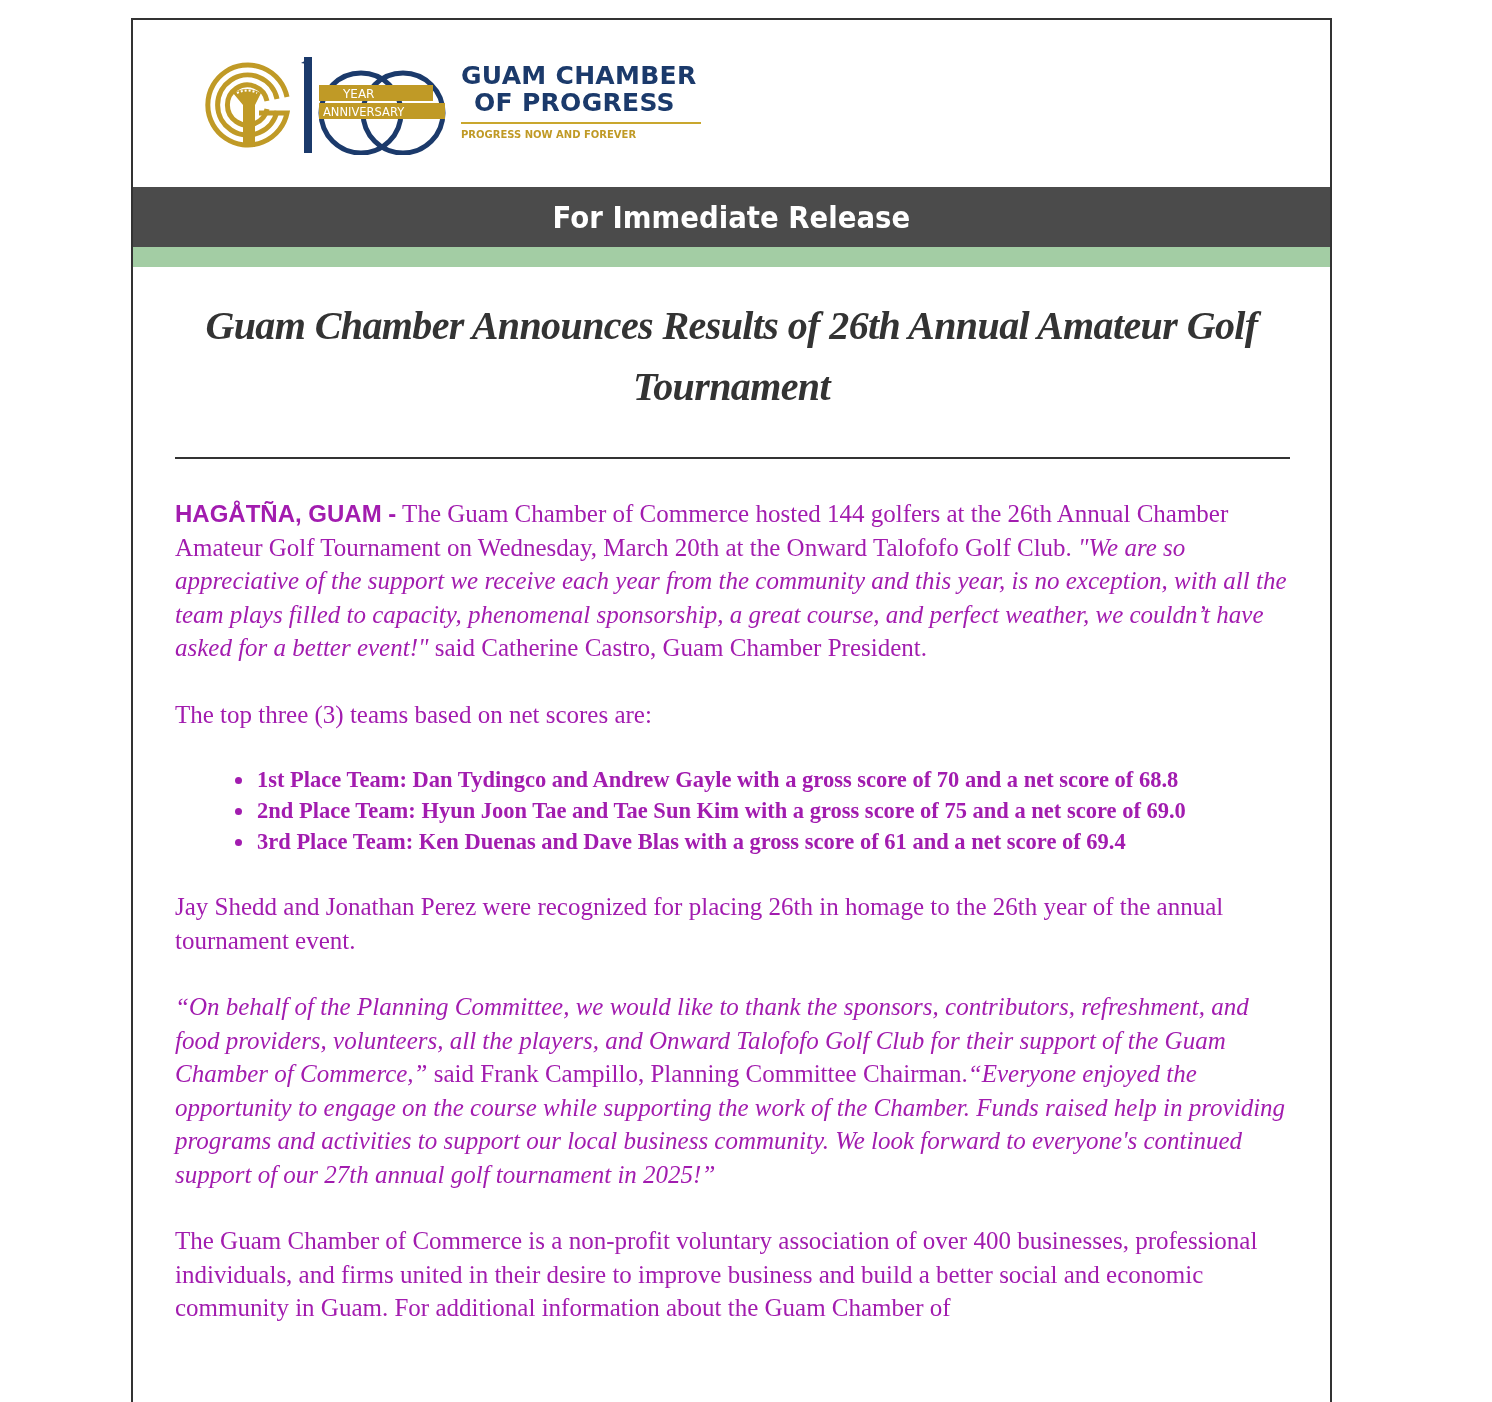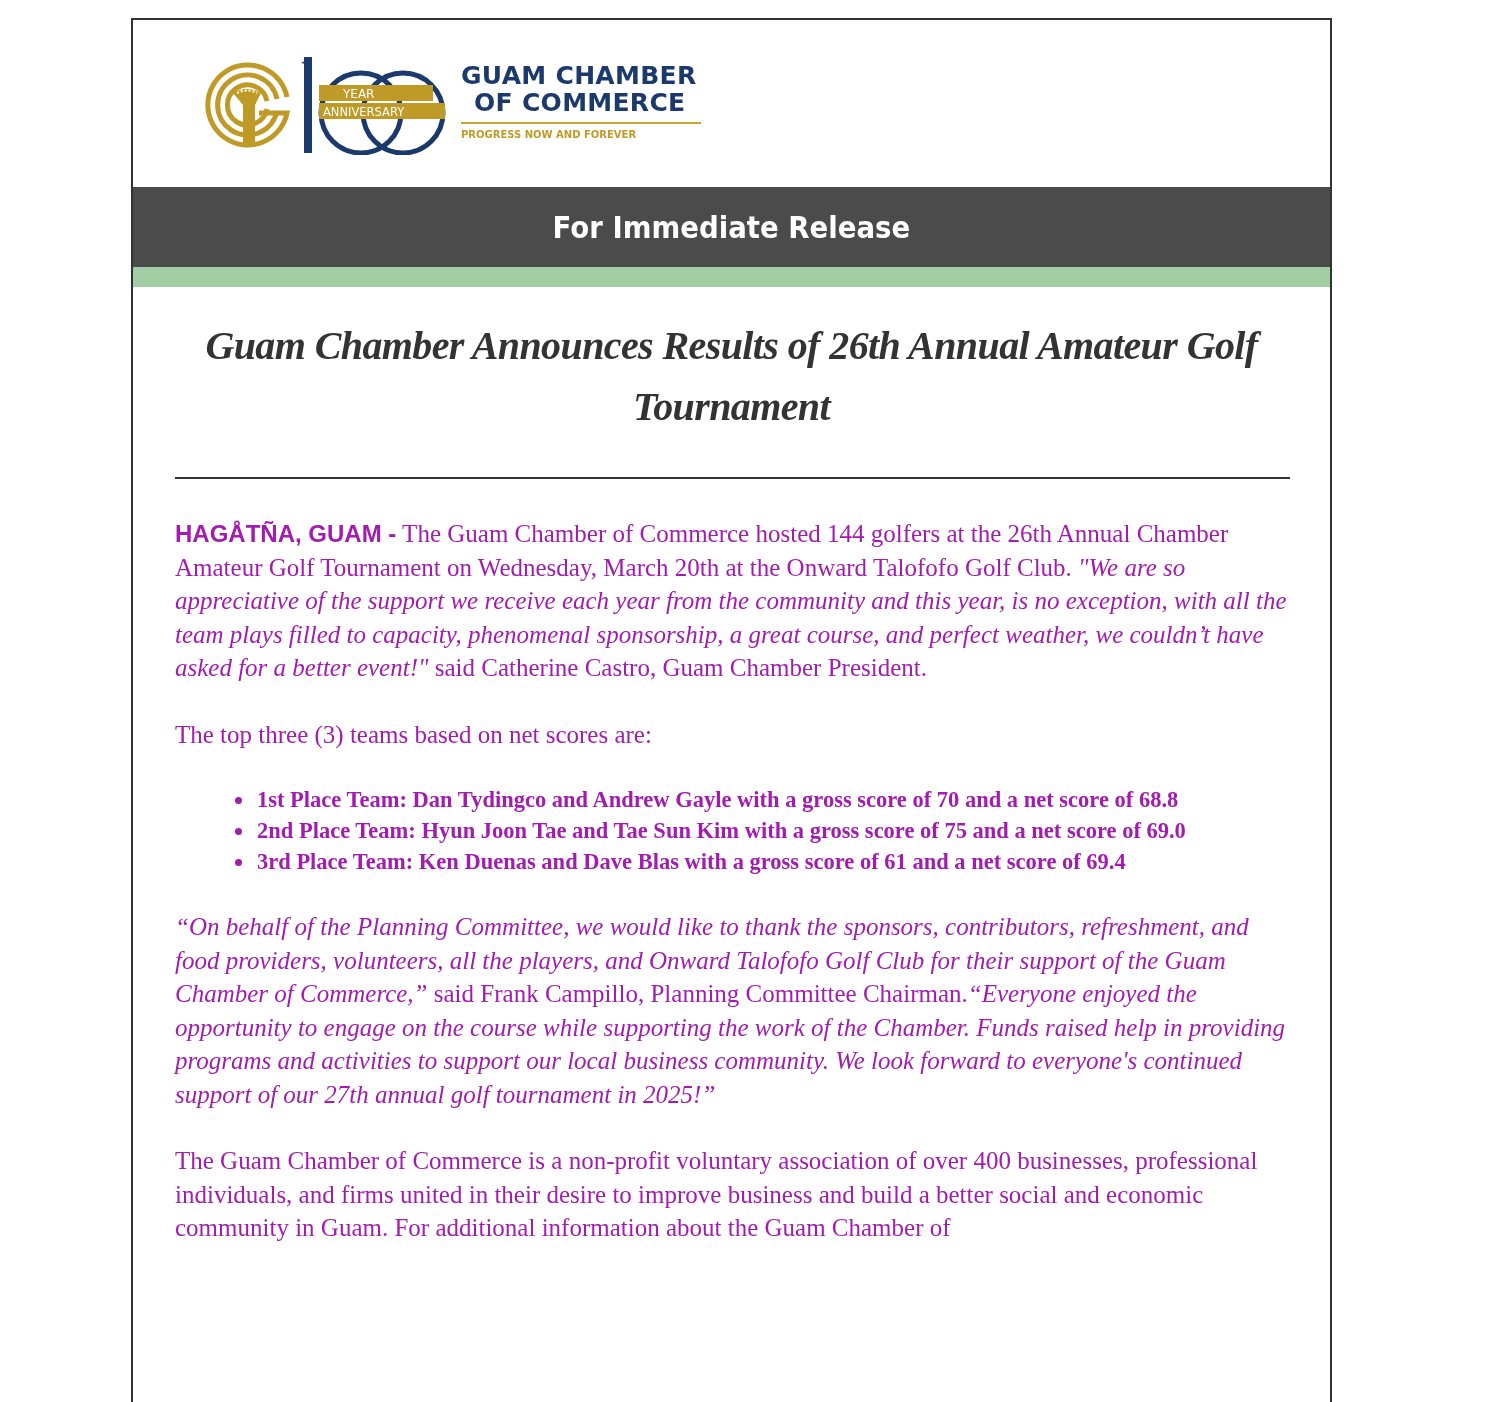--- a/index.html
+++ b/index.html
@@ -15,21 +15,21 @@
       color: #1b3a6b; font-size: 25px; letter-spacing: 0.3px;
     }
     .logo-text-1 { left: 262px; top: 6px; }
     .logo-text-2 { left: 262px; top: 33px; left: 275px; }
     .logo-rule { position: absolute; left: 262px; top: 67px; width: 240px; height: 2px; background: #c9a72e; }
     .logo-tag {
       position: absolute; left: 262px; top: 74px; font-family: "DejaVu Sans", sans-serif;
       font-weight: bold; color: #c09a26; font-size: 10px;
     }
     .banner {
-      background: #4b4b4b; height: 80px; display: flex; align-items: center; justify-content: center;
+      background: #4b4b4b; height: 60px; display: flex; align-items: center; justify-content: center;
     }
     .banner-title {
       color: #ffffff; font-family: "DejaVu Sans", sans-serif; font-weight: bold; font-size: 30px;
       transform: scaleX(0.92);
     }
     .green-bar { background: #a3cda4; height: 20px; }
     .headline {
       margin: 28px 40px 0 40px; text-align: center;
       font-family: Liberation Serif, serif; font-style: italic; font-weight: bold;
       color: #333333; font-size: 40px; line-height: 61px; letter-spacing: -0.6px;
@@ -64,21 +64,21 @@
         <rect x="5" y="2" width="8" height="96" fill="#1b3a6b"></rect>
         <path d="M2 8 L13 2 L13 10 Z" fill="#1b3a6b"></path>
         <circle cx="62" cy="58" r="40" fill="none" stroke="#1b3a6b" stroke-width="5"></circle>
         <circle cx="104" cy="58" r="40" fill="none" stroke="#1b3a6b" stroke-width="5"></circle>
         <rect x="20" y="30" width="114" height="16" fill="#c09a26"></rect>
         <rect x="20" y="48" width="126" height="16" fill="#c09a26"></rect>
         <text x="44" y="43" font-family="DejaVu Sans, sans-serif" font-size="12" fill="#fff">YEAR</text>
         <text x="24" y="61" font-family="DejaVu Sans, sans-serif" font-size="11.5" fill="#fff">ANNIVERSARY</text>
       </svg>
       <div class="logo-text-1">GUAM CHAMBER</div>
-      <div class="logo-text-2">OF COMMERCE</div>
+      <div class="logo-text-2">OF PROGRESS</div>
       <div class="logo-rule"></div>
       <div class="logo-tag">PROGRESS NOW AND FOREVER</div>
     </div>
   </div>
 
   <div class="banner">
     <div class="banner-title">For Immediate Release</div>
   </div>
   <div class="green-bar"></div>
 
@@ -88,18 +88,19 @@
   <div class="body">
     <p>
       <span class="dateline">HAGÅTÑA, GUAM -</span><span> The Guam Chamber of Commerce hosted 144 golfers at the 26th Annual Chamber Amateur Golf Tournament on Wednesday, March 20th at the Onward Talofofo Golf Club. </span><em>"We are so appreciative of the support we receive each year from the community and this year, is no exception, with all the team plays filled to capacity, phenomenal sponsorship, a great course, and perfect weather, we couldn’t have asked for a better event!"</em><span> said Catherine Castro, Guam Chamber President.</span>
     </p>
     <p>The top three (3) teams based on net scores are:</p>
     <ul>
       <li>1st Place Team: Dan Tydingco and Andrew Gayle with a gross score of 70 and a net score of 68.8</li>
       <li>2nd Place Team: Hyun Joon Tae and Tae Sun Kim with a gross score of 75 and a net score of 69.0</li>
       <li>3rd Place Team: Ken Duenas and Dave Blas with a gross score of 61 and a net score of 69.4</li>
     </ul>
+    <p>Jay Shedd and Jonathan Perez were recognized for placing 26th in homage to the 26th year of the annual tournament event.</p>
     <p>
       <em>“On behalf of the Planning Committee, we would like to thank the sponsors, contributors, refreshment, and food providers, volunteers, all the players, and Onward Talofofo Golf Club for their support of the Guam Chamber of Commerce,”</em><span> said Frank Campillo, Planning Committee Chairman.</span><em>“Everyone enjoyed the opportunity to engage on the course while supporting the work of the Chamber. Funds raised help in providing programs and activities to support our local business community. We look forward to everyone's continued support of our 27th annual golf tournament in 2025!”</em>
     </p>
     <p>The Guam Chamber of Commerce is a non-profit voluntary association of over 400 businesses, professional individuals, and firms united in their desire to improve business and build a better social and economic community in Guam. For additional information about the Guam Chamber of</p>
   </div>
 </div>
 
 </body></html>

